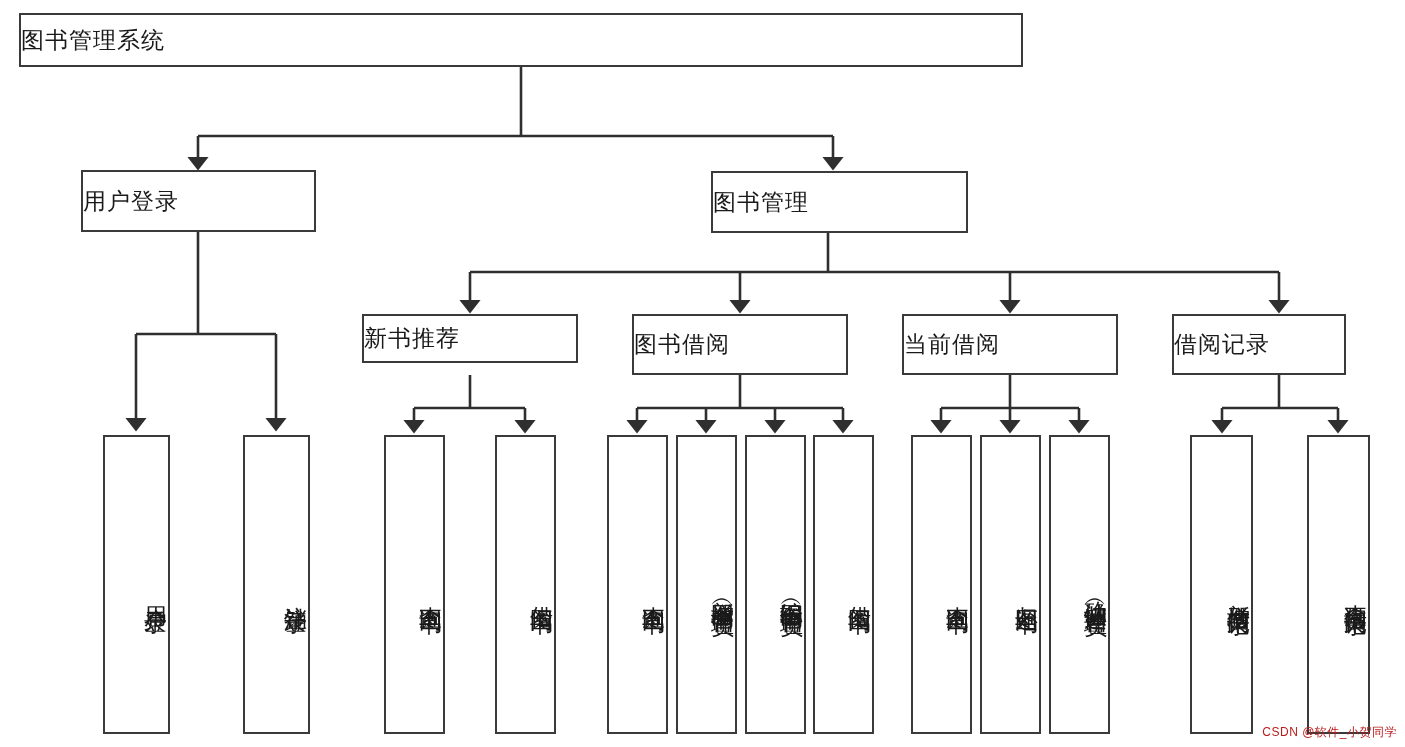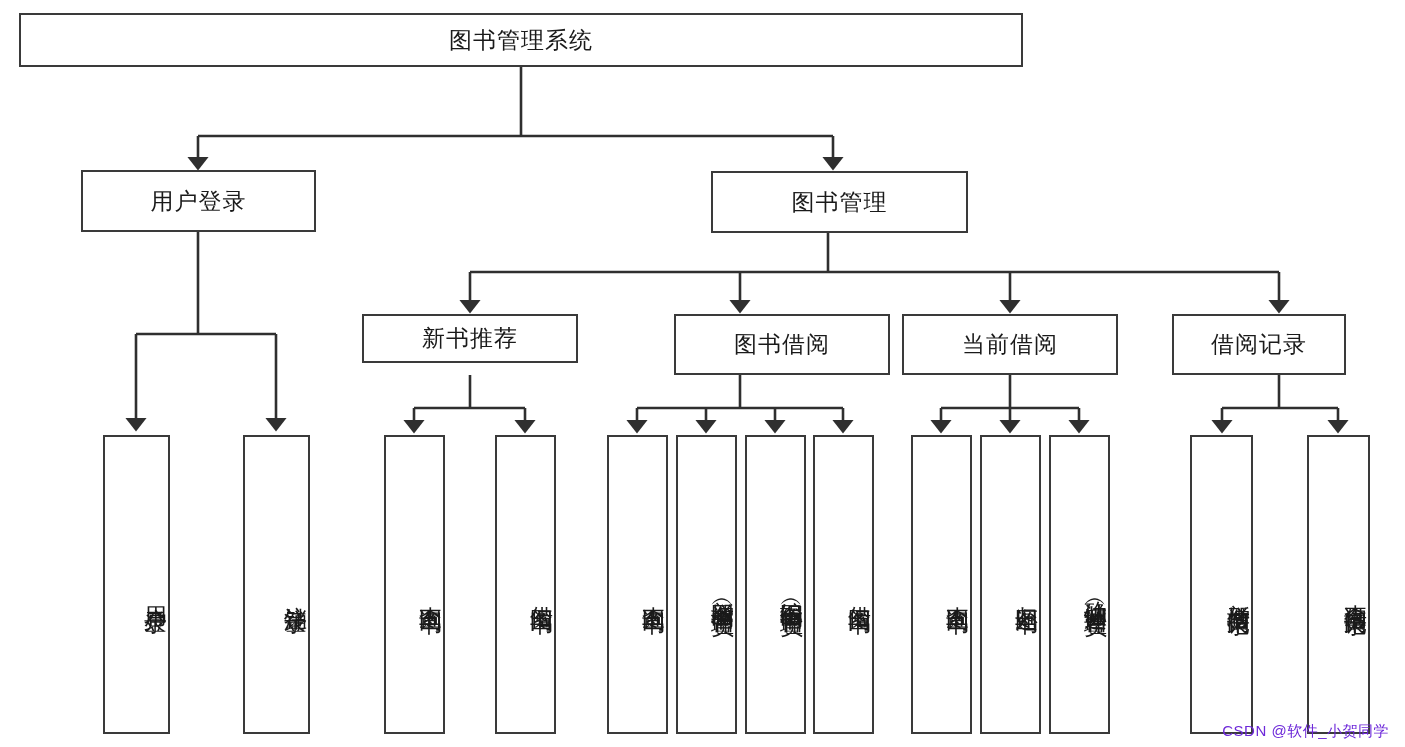--- a/index.html
+++ b/index.html
@@ -25,21 +25,21 @@
     height: 747px;
     pointer-events: none;
   }
   .node {
     position: absolute;
     box-sizing: border-box;
     background: #ffffff;
     border: 2px solid #3a3a3a;
     display: flex;
     align-items: center;
-    justify-content: center;
+    justify-content: flex-start;
     color: #1a1a1a;
   }
   .node.horiz {
     font-size: 23px;
     letter-spacing: 1px;
   }
   .node.vert {
     writing-mode: vertical-rl;
     text-orientation: upright;
     font-size: 23px;
@@ -49,24 +49,24 @@
     padding-top: 14px;
   }
   .node.vert .vlabel {
     writing-mode: vertical-rl;
     text-orientation: upright;
     line-height: 1.05;
     white-space: nowrap;
   }
   .watermark {
     position: absolute;
-    right: 16px;
+    right: 8px;
     bottom: 6px;
-    font-size: 15px;
-    color: #6d28d9;
+    font-size: 12px;
+    color: #b91c1c;
     letter-spacing: 0.5px;
     user-select: none;
   }
 </style>
 </head>
 <body>
 
 <div id="canvas">
 
   <svg class="wires" viewBox="0 0 1405 747" xmlns="http://www.w3.org/2000/svg">
@@ -126,21 +126,21 @@
   <div class="node horiz" style="left:81px; top:170px; width:235px; height:62px;">
     <span>用户登录</span>
   </div>
   <div class="node horiz" style="left:711px; top:171px; width:257px; height:62px;">
     <span>图书管理</span>
   </div>
 
   <div class="node horiz" style="left:362px; top:314px; width:216px; height:49px;">
     <span>新书推荐</span>
   </div>
-  <div class="node horiz" style="left:632px; top:314px; width:216px; height:61px;margin-left:42px;">
+  <div class="node horiz" style="left:632px; top:314px; width:216px; height:61px;">
     <span>图书借阅</span>
   </div>
   <div class="node horiz" style="left:902px; top:314px; width:216px; height:61px;">
     <span>当前借阅</span>
   </div>
   <div class="node horiz" style="left:1172px; top:314px; width:174px; height:61px;">
     <span>借阅记录</span>
   </div>
 
   <div class="node vert" style="left:103px; top:435px; width:67px; height:299px;">

